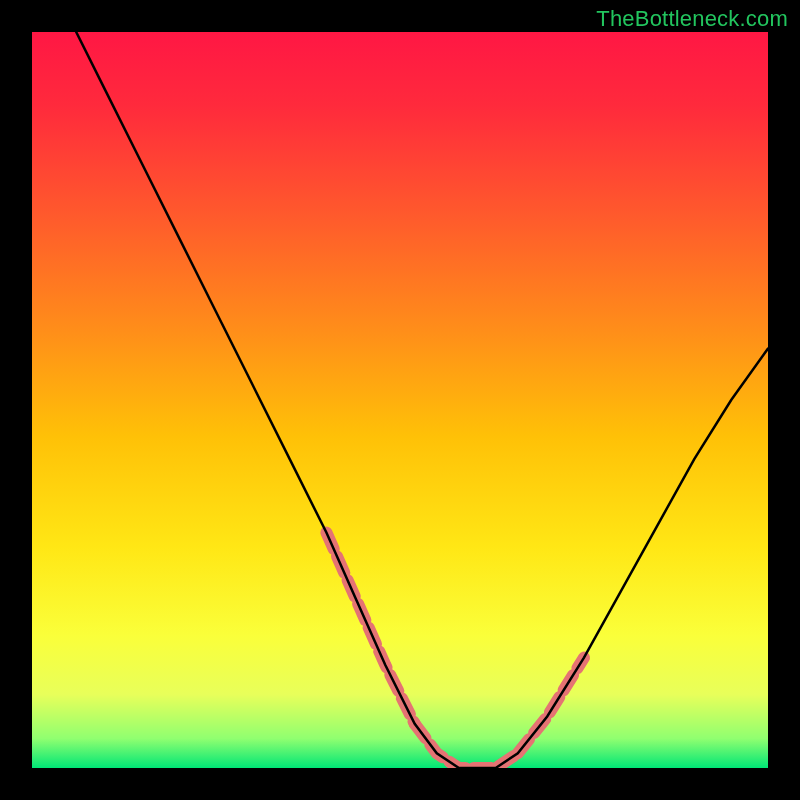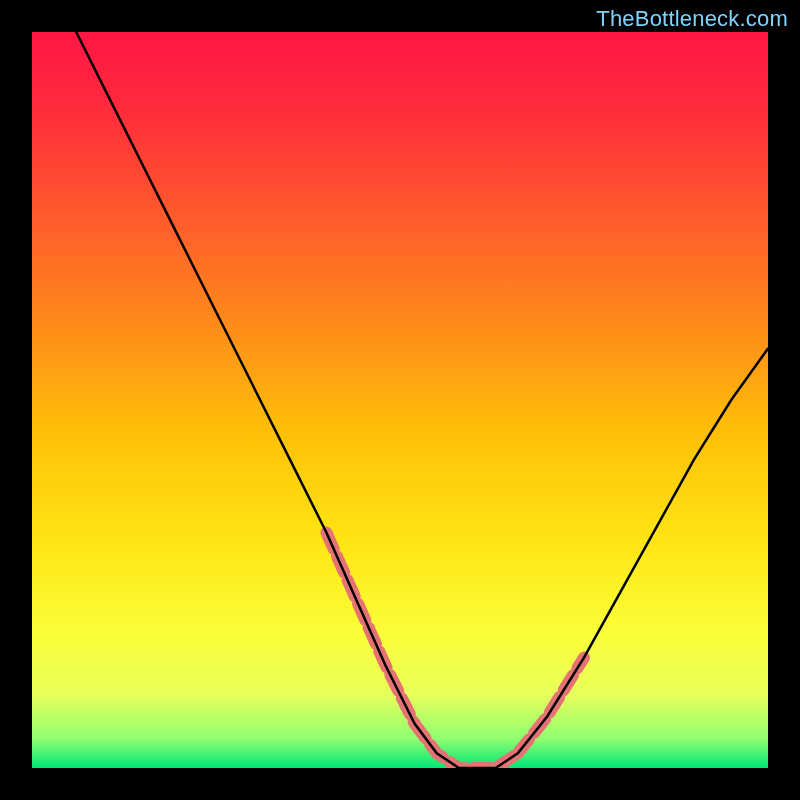--- a/index.html
+++ b/index.html
@@ -23,21 +23,21 @@
     position: absolute;
     left: 0;
     top: 0;
     width: 736px;
     height: 736px;
   }
   .watermark {
     position: absolute;
     top: 6px;
     right: 12px;
-    color: #7dd3fc;
+    color: #22c55e;
     font-size: 22px;
     font-weight: 500;
     letter-spacing: 0.2px;
     margin-left: 41px;
   }
 </style>
 </head>
 <body>
 
 <div class="frame">

